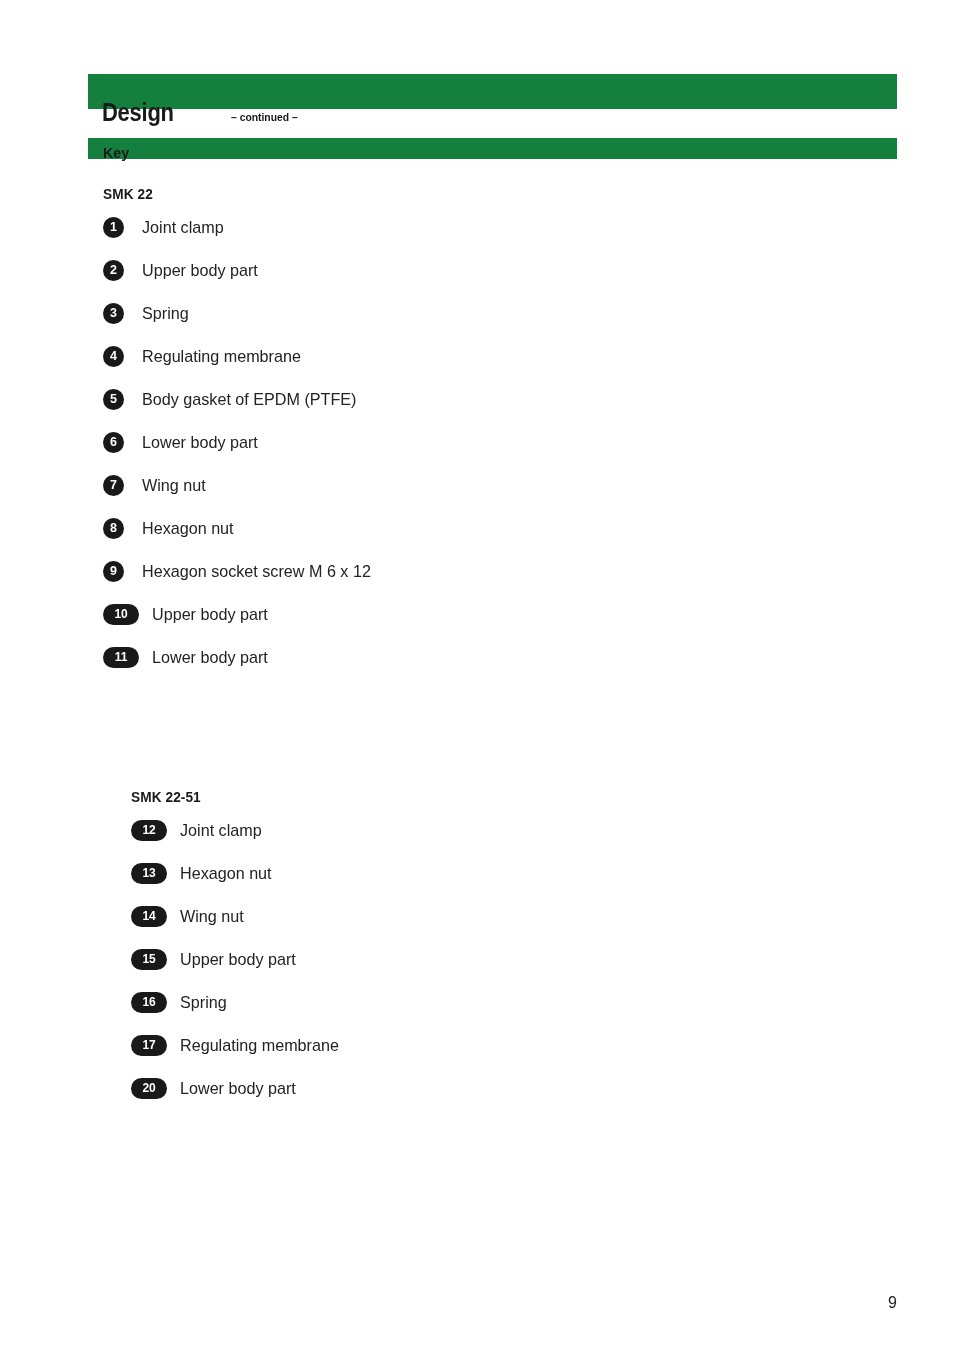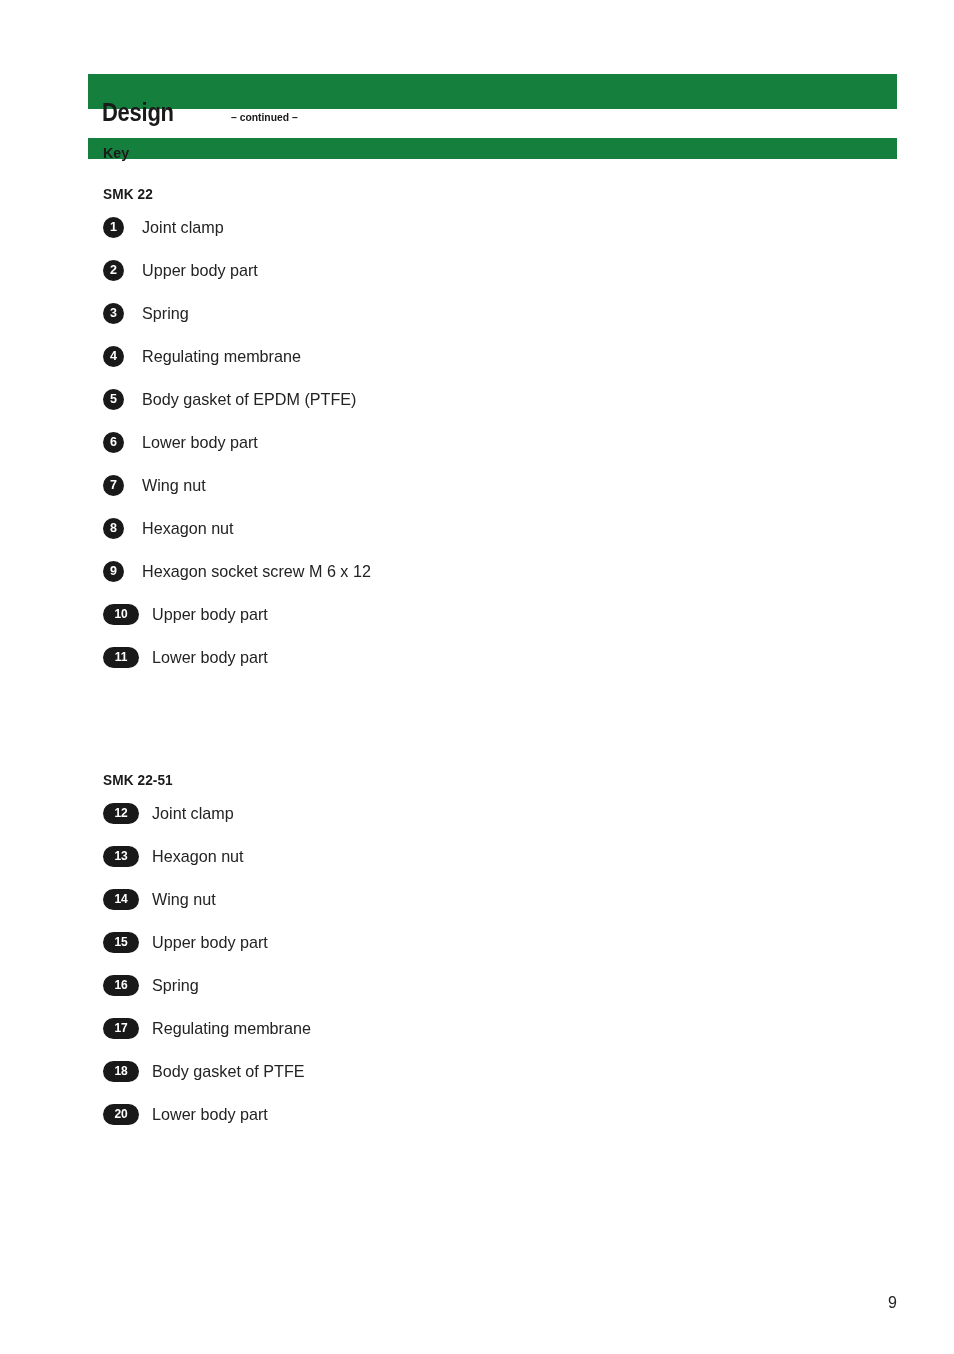--- a/index.html
+++ b/index.html
@@ -204,21 +204,21 @@
       </div>
       <div class="item">
         <span class="badge wide">10</span>
         <span class="item-label">Upper body part</span>
       </div>
       <div class="item">
         <span class="badge wide">11</span>
         <span class="item-label">Lower body part</span>
       </div>
     </div>
-  <div class="group" id="group-1" style="top:772px;">
+  <div class="group" id="group-1" style="top:789px;margin-left:28px;">
       <div class="group-heading">SMK 22-51</div>
       <div class="item">
         <span class="badge wide">12</span>
         <span class="item-label">Joint clamp</span>
       </div>
       <div class="item">
         <span class="badge wide">13</span>
         <span class="item-label">Hexagon nut</span>
       </div>
       <div class="item">
@@ -231,24 +231,20 @@
       </div>
       <div class="item">
         <span class="badge wide">16</span>
         <span class="item-label">Spring</span>
       </div>
       <div class="item">
         <span class="badge wide">17</span>
         <span class="item-label">Regulating membrane</span>
       </div>
       <div class="item">
-        <span class="badge wide">18</span>
-        <span class="item-label">Body gasket of PTFE</span>
-      </div>
-      <div class="item">
         <span class="badge wide">20</span>
         <span class="item-label">Lower body part</span>
       </div>
     </div>
 
   <div class="page-number">9</div>
 
 </div>
 
 </body></html>

